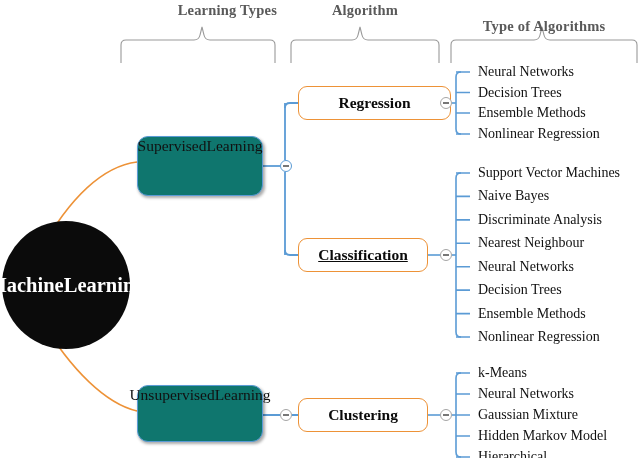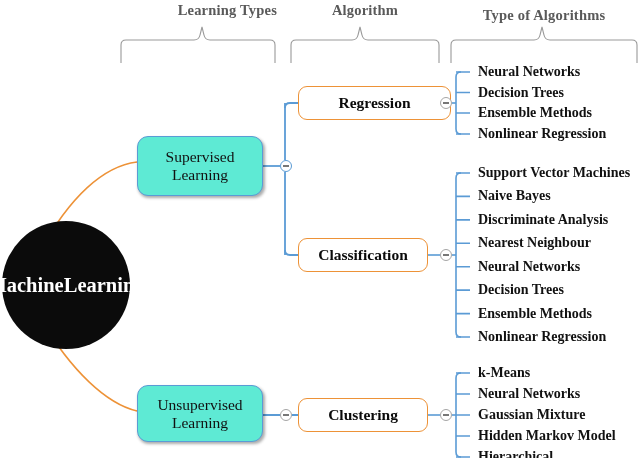--- a/index.html
+++ b/index.html
@@ -50,28 +50,27 @@
     justify-content: center;
     font-weight: bold;
     font-size: 20.5px;
     line-height: 1.12;
     text-align: center;
   }
 
   
   .blue-box {
     position: absolute;
-    background: #5eead4;
+    background: #0f766e;
     border: 1.6px solid #5b9bd5;
     border-radius: 11px;
     box-shadow: 1.5px 2px 3px rgba(0,0,0,0.33);
     color: #111111;
     display: flex;
-    flex-direction: column;
-    align-items: center;
+    align-items: flex-start;
     justify-content: center;
     font-size: 15.5px;
     line-height: 1.15;
     text-align: center;
     box-sizing: border-box;
   }
 
   
   .orange-box {
     position: absolute;
@@ -88,21 +87,20 @@
     box-sizing: border-box;
   }
 
   
   .leaf {
     position: absolute;
     font-size: 14px;
     color: #111111;
     white-space: nowrap;
     line-height: 1;
-    font-weight: bold;
   }
 
   
   .handle {
     position: absolute;
     width: 12px;
     height: 12px;
     border-radius: 50%;
     background: #ffffff;
     box-sizing: border-box;
@@ -171,40 +169,40 @@
       <path d="M428,415 L441,415"></path>
       <path d="M461,373 Q456,373 456,378 L456,452 Q456,457 461,457"></path>
       <path d="M456,373 L470,373 M456,394 L470,394 M456,415 L470,415
                M456,436 L470,436 M456,457 L470,457"></path>
       <path d="M452,415 L456,415"></path>
     </g>
   </svg>
 
   <div class="col-header" style="left:127px; top:2px; width:150px;text-align:right;">Learning Types</div>
   <div class="col-header" style="left:291px; top:2px; width:148px;">Algorithm</div>
-  <div class="col-header" style="left:451px; top:7px; width:186px;">Type of Algorithms</div>
+  <div class="col-header" style="left:451px; top:18px; width:186px;">Type of Algorithms</div>
 
   <div id="root-node">
     <span>Machine</span>
     <span>Learning</span>
   </div>
 
   <div class="blue-box" style="left:137px; top:136px; width:126px; height:60px;">
     <span>Supervised</span>
     <span>Learning</span>
   </div>
 
   <div class="blue-box" style="left:137px; top:385px; width:126px; height:57px;">
     <span>Unsupervised</span>
     <span>Learning</span>
   </div>
 
   <div class="orange-box" style="left:298px; top:86px; width:153px; height:34px;">Regression</div>
 
-  <div class="orange-box" style="left:298px; top:238px; width:130px; height:34px;">Classification</div>
+  <div class="orange-box" style="left:298px; top:238px; width:130px; height:34px;text-decoration:underline;">Classification</div>
 
   <div class="orange-box" style="left:298px; top:398px; width:130px; height:34px;">Clustering</div>
 
   <div class="handle blue" style="left:280px; top:160px;"></div>
   <div class="handle gray" style="left:280px; top:409px;"></div>
   <div class="handle gray" style="left:440px; top:97px;"></div>
   <div class="handle gray" style="left:440px; top:249px;"></div>
   <div class="handle gray" style="left:440px; top:409px;"></div>
 
   <div class="leaf" style="left:478px; top:65px;">Neural Networks</div>

